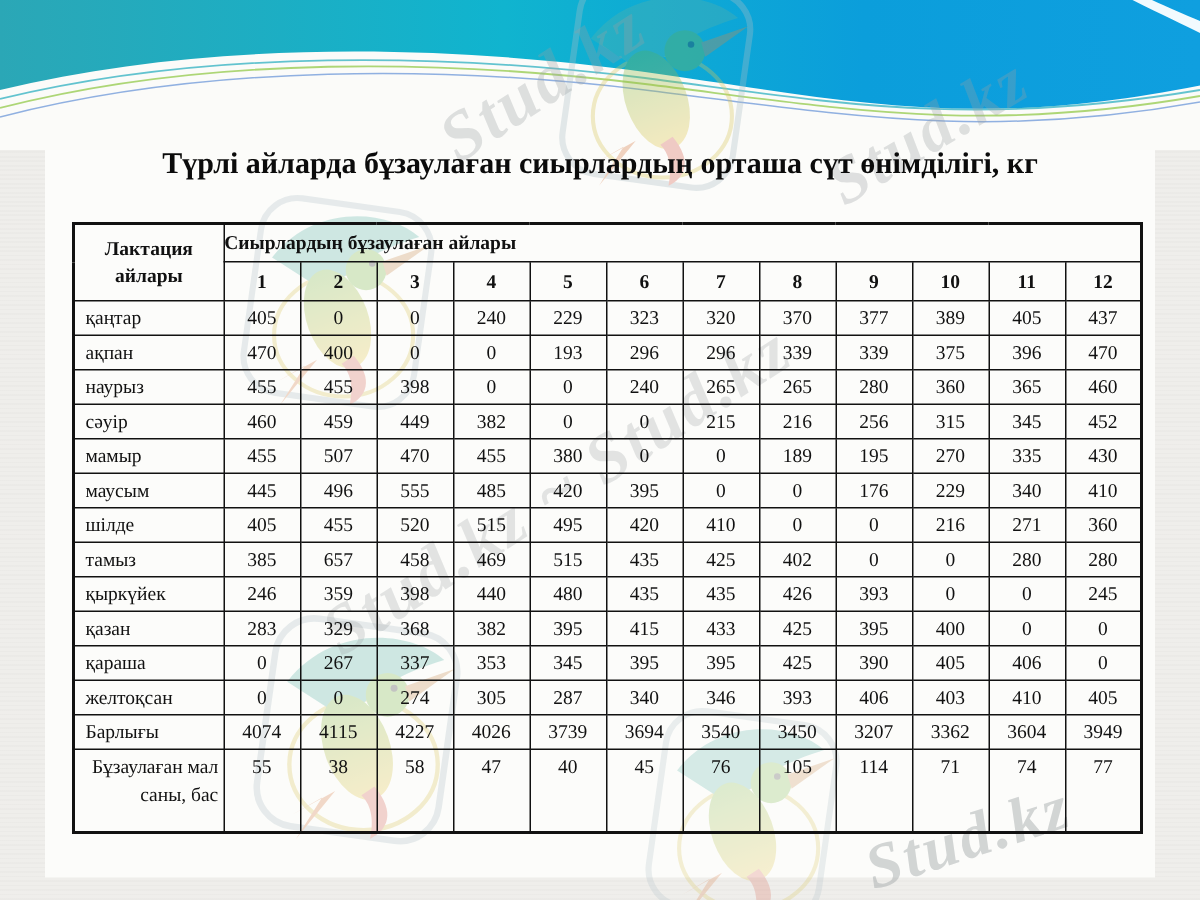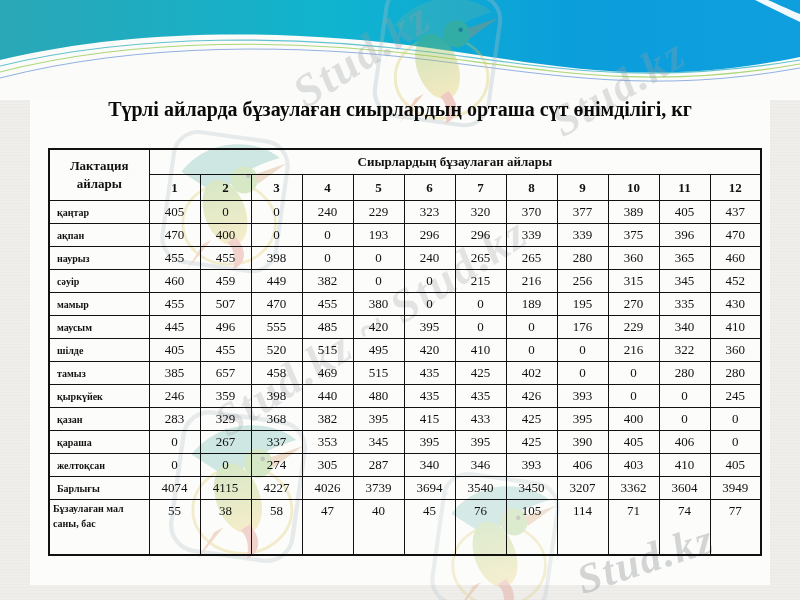--- a/index.html
+++ b/index.html
@@ -24,30 +24,30 @@
   .title{position:absolute;left:0;right:0;top:98px;margin:0;text-align:center;z-index:3;
     font-size:20px;font-weight:bold;color:#0b0b0b;font-family:"Liberation Serif",serif;}
   table.milk{position:absolute;left:48px;top:148px;width:712px;z-index:3;
     border-collapse:collapse;table-layout:fixed;background:transparent;
     font-family:"Liberation Serif",serif;font-size:13px;color:#111;}
   table.milk{border:2px solid #111;padding-left:12px;}
   table.milk th, table.milk td{border:1px solid #111;padding:0;}
   col.label-col{width:100px;}
   col.m-col{width:51px;}
   th.corner{font-weight:bold;text-align:center;font-size:13px;line-height:1.35;}
-  th.group{font-weight:bold;text-align:center;height:24px;font-size:13px;}
+  th.group{font-weight:bold;text-align:left;height:24px;font-size:13px;}
   tr.month-hdr th{font-weight:bold;text-align:center;height:25px;font-size:13px;}
-  tbody th.row-label{font-weight:bold;text-align:left;padding:0 4px 0 7px;font-size:10px;}
+  tbody th.row-label{font-weight:normal;text-align:left;padding:0 4px 0 7px;font-size:13px;}
   tbody td{text-align:center;font-size:13px;}
   tbody tr{height:23px;}
   tr.total-row{height:23px;margin-left:20px;}
   tr.total-row td{font-size:13px;}
   tr.count-row{height:55px;vertical-align:top;}
   tr.count-row td{padding-top:3px;}
-  tr.count-row th.row-label{text-align:left;padding:2px 3px 0 3px;line-height:1.45;}
+  tr.count-row th.row-label{text-align:right;padding:2px 3px 0 3px;line-height:1.45;}
 </style>
 </head>
 <body>
 
 <div class="slide">
 
   <div class="panel"></div>
 
   <svg class="band" viewBox="0 0 800 100" preserveAspectRatio="none">
     <defs>
@@ -239,21 +239,21 @@
           <td>405</td>
           <td>455</td>
           <td>520</td>
           <td>515</td>
           <td>495</td>
           <td>420</td>
           <td>410</td>
           <td>0</td>
           <td>0</td>
           <td>216</td>
-          <td>322</td>
+          <td>271</td>
           <td>360</td>
         </tr>
         <tr>
           <th class="row-label">тамыз</th>
           <td>385</td>
           <td>657</td>
           <td>458</td>
           <td>469</td>
           <td>515</td>
           <td>435</td>

